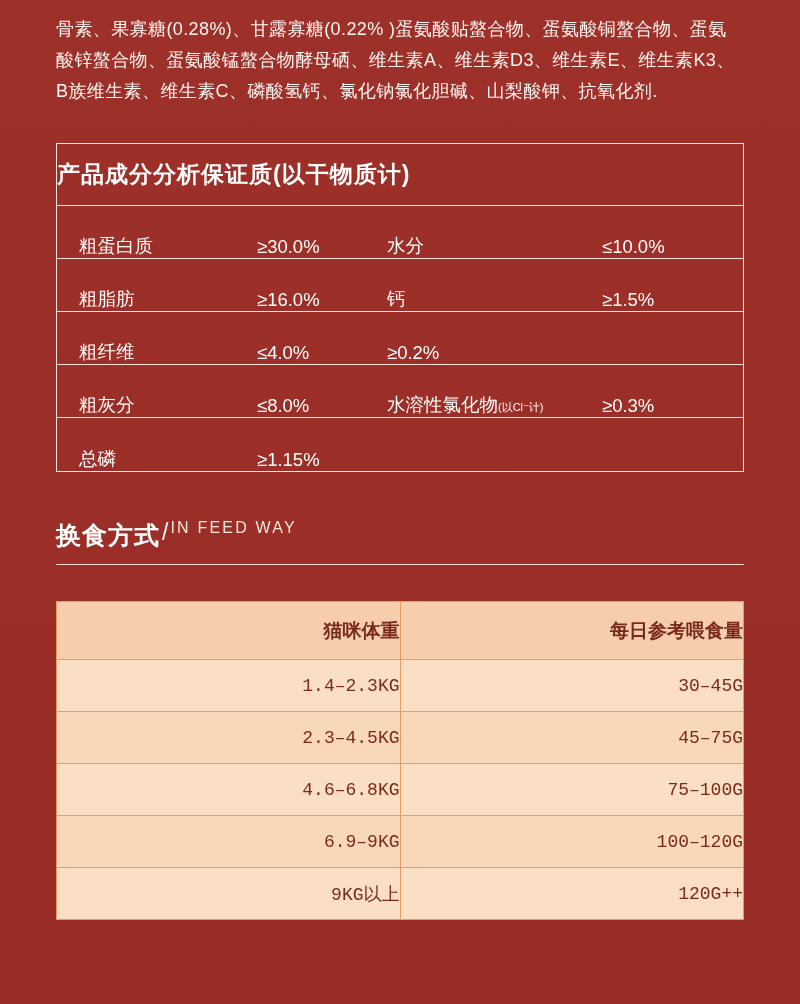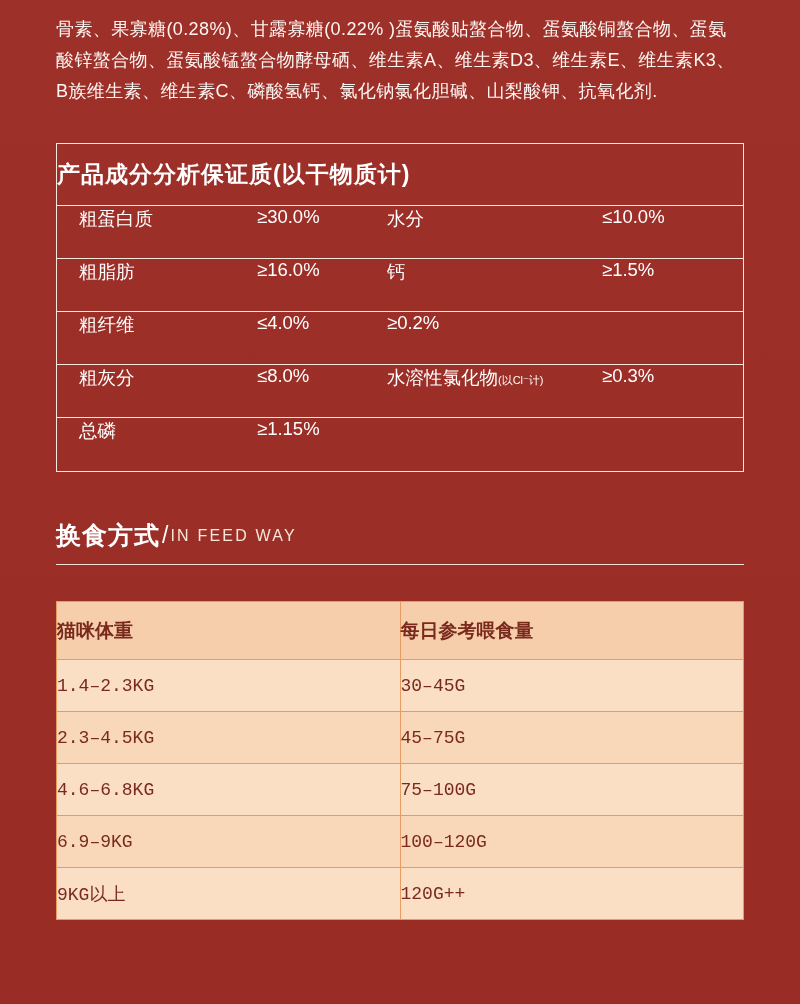--- a/index.html
+++ b/index.html
@@ -40,21 +40,21 @@
     font-weight: 700;
     letter-spacing: 1px;
     padding: 15px 0 15px 0;
     color: #ffffff;
     border-bottom: 1.5px solid #f7e9dd;
   }
   .analysis-row {
     display: flex;
     border-bottom: 1.5px solid #f7e9dd;
     height: 53px;
-    align-items: flex-start;
+    align-items: flex-end;
   }
   .analysis-row:last-child { border-bottom: none; }
   .cell {
     font-size: 18.5px;
     color: #ffffff;
     white-space: nowrap;
   }
   .c-name1 { width: 200px; padding-left: 22px; }
   .c-val1  { width: 130px; }
   .c-name2 { width: 215px; }
@@ -62,21 +62,21 @@
   .unit-note {
     font-size: 11px;
     vertical-align: baseline;
     letter-spacing: 0;
   }
 
   
   .section-head {
     margin: 47px 56px 0 56px;
     display: flex;
-    align-items: center;
+    align-items: flex-start;
     padding-bottom: 12px;
     border-bottom: 1.5px solid #f3e3d6;
   }
   .section-cn {
     font-size: 25px;
     font-weight: 700;
     letter-spacing: 1px;
   }
   .section-sep {
     font-size: 23px;
@@ -92,21 +92,21 @@
   
   .feed-table {
     margin: 36px 56px 0 56px;
     border-collapse: collapse;
     width: calc(800px - 112px);
     table-layout: fixed;
   }
   .feed-table th, .feed-table td {
     border: 1px solid #e89b63;
     height: 52px;
-    text-align: left;
+    text-align: right;
     color: #7a2a1c;
     font-size: 18px;
     font-weight: 400;
   }
   .feed-table th {
     background: #f6ceac;
     font-weight: 700;
     font-size: 19px;
     height: 58px;
     color: #7a2a1c;

